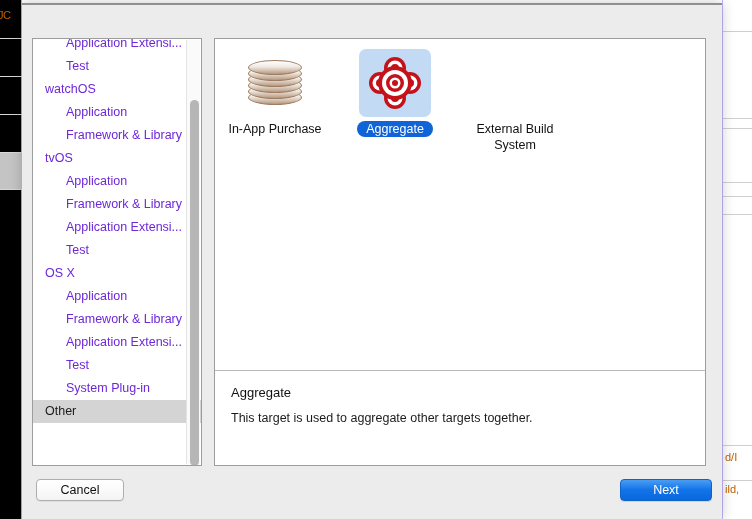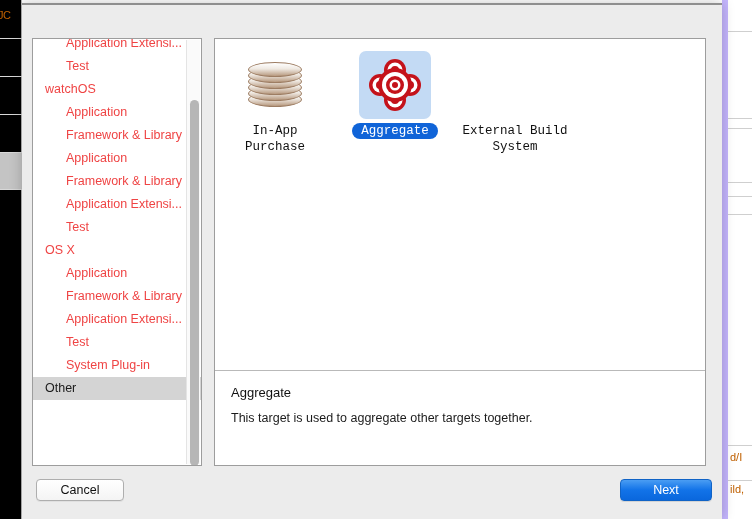--- a/index.html
+++ b/index.html
@@ -44,21 +44,21 @@
     font-size: 11px;
     color: #c06000;
     letter-spacing: -0.5px;
     white-space: nowrap;
   }
   #bg-right-strip {
     position: absolute;
     right: 0; top: 0;
     width: 30px; height: 519px;
     background: #ffffff;
-    border-left: 6px solid #c4b5fd;
+    border-left: 1px solid #c4b5fd;
     box-sizing: border-box;
   }
   #bg-right-strip .bgline {
     position: absolute;
     left: 0; width: 30px;
     height: 1px;
     background: #cfcfcf;
   }
   .bg-frag {
     position: absolute;
@@ -107,21 +107,21 @@
   }
   #category-list {
     position: absolute;
     left: 0; right: 0;
     top: -7px;
   }
   .cat-row {
     height: 23px;
     line-height: 23px;
     font-size: 12.5px;
-    color: #ef4444;
+    color: #6d28d9;
     white-space: nowrap;
     overflow: hidden;
     padding-left: 12px;
     box-sizing: border-box;
   }
   .cat-row.child { padding-left: 33px; }
   .cat-row.selected {
     background: #d4d4d4;
     color: #1b1b1b;
   }
@@ -151,28 +151,27 @@
     left: 182px; top: 0;
     width: 492px; height: 428px;
     background: #ffffff;
     border: 1px solid #9d9d9d;
     box-sizing: border-box;
     overflow: hidden;
   }
 
   #template-grid {
     position: absolute;
-    left: 0; top: 8px; right: 0;
+    left: 0; top: 0; right: 0;
     height: 331px;
     display: flex;
     flex-wrap: wrap;
     align-content: flex-start;
-    padding: 0 0 0 0;
-    box-sizing: border-box;
-    font-family: Liberation Mono, monospace;
+    padding: 6px 0 0 0;
+    box-sizing: border-box;
   }
   .tmpl {
     width: 120px;
     margin: 4px 0 0 0;
     display: flex;
     flex-direction: column;
     align-items: center;
     cursor: default;
   }
   .tmpl-icon-wrap {
@@ -344,20 +343,21 @@
 
   <div id="split">
 
     <div id="category-panel">
       <div id="category-list">
           <div class="cat-row child">Application Extensi...</div>
           <div class="cat-row child">Test</div>
           <div class="cat-row">watchOS</div>
           <div class="cat-row child">Application</div>
           <div class="cat-row child">Framework &amp; Library</div>
+          <div class="cat-row">tvOS</div>
           <div class="cat-row child">Application</div>
           <div class="cat-row child">Framework &amp; Library</div>
           <div class="cat-row child">Application Extensi...</div>
           <div class="cat-row child">Test</div>
           <div class="cat-row">OS X</div>
           <div class="cat-row child">Application</div>
           <div class="cat-row child">Framework &amp; Library</div>
           <div class="cat-row child">Application Extensi...</div>
           <div class="cat-row child">Test</div>
           <div class="cat-row child">System Plug-in</div>

